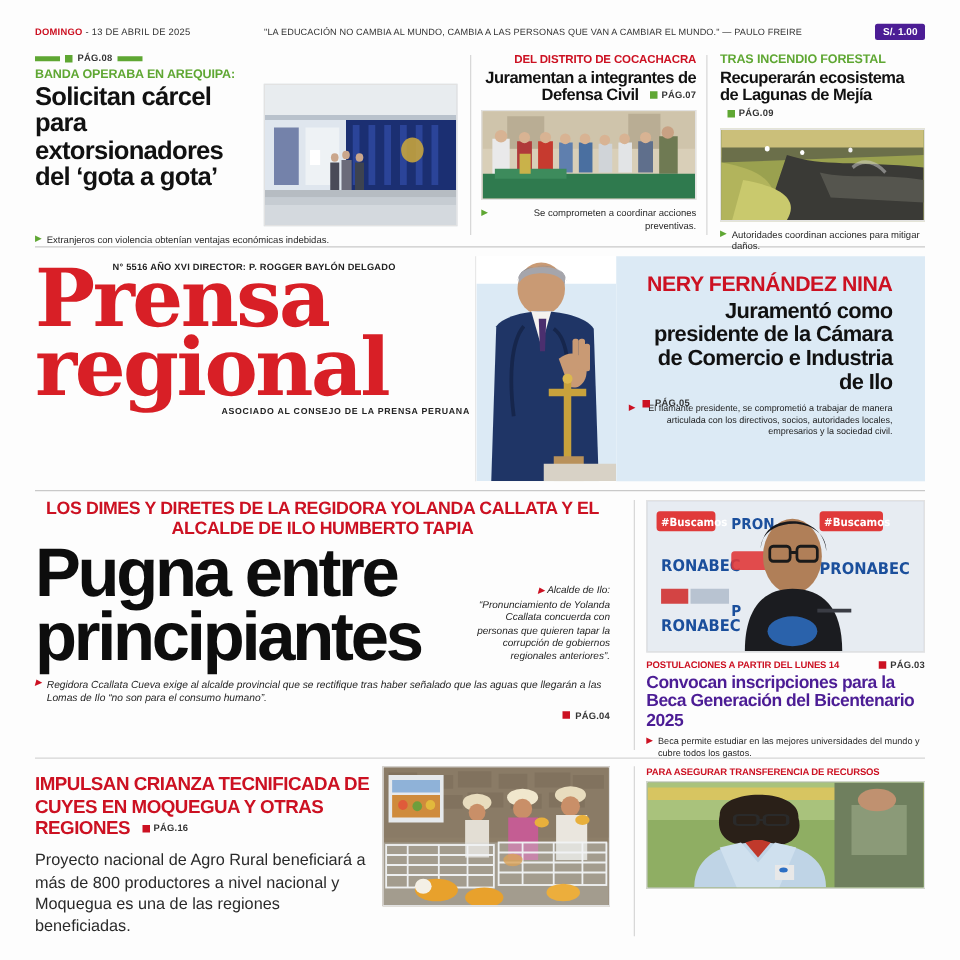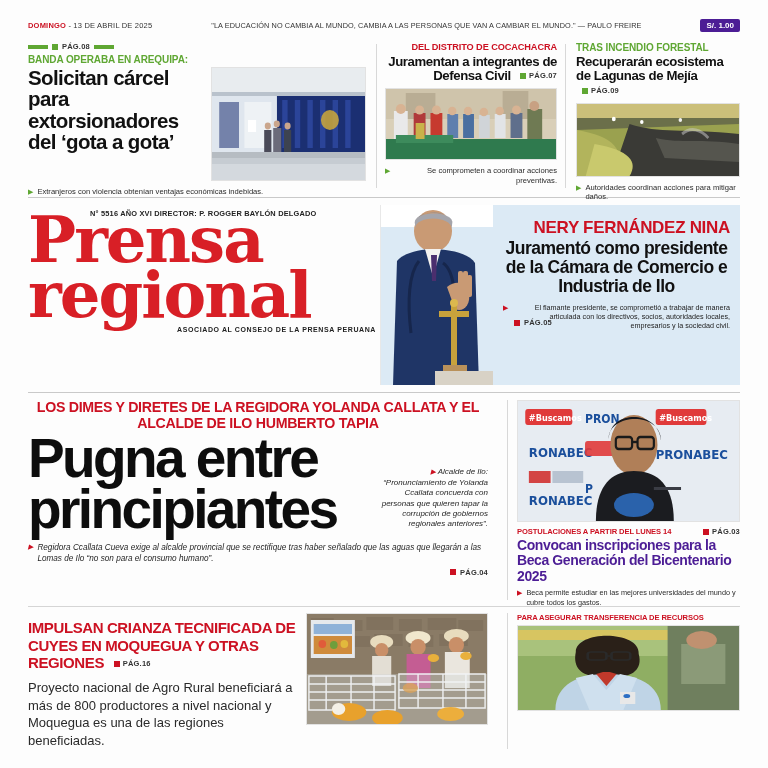--- a/index.html
+++ b/index.html
@@ -93,27 +93,27 @@
     font-size:64px;line-height:.8;letter-spacing:-2px;
   }
   .logo .l2{display:block;margin-top:4px;}
   .mh-foot{
     font-size:7px;font-weight:bold;letter-spacing:.6px;color:#222;
     text-align:right;margin-top:6px;padding-right:4px;
   }
   .mh-photo{
     width:112px;border-left:1px solid #e8e8e8;position:relative;overflow:hidden;background:#fff;
   }
-  .mh-right{flex:1;background:#dceaf5;position:relative;padding:14px 10px 8px 10px;box-sizing:border-box;}
+  .mh-right{flex:1;background:#dceaf5;position:relative;padding:14px 26px 8px 10px;box-sizing:border-box;}
   .nery-name{
     color:#cc1122;font-weight:bold;font-size:17px;text-align:right;
     letter-spacing:-.3px;line-height:1;margin-bottom:3px;
   }
   .nery-hl{
-    font-weight:bold;font-size:17.5px;text-align:center;line-height:1.08;
+    font-weight:bold;font-size:17.5px;text-align:right;line-height:1.08;
     letter-spacing:-.5px;color:#111;
   }
   .nery-pag{
     position:absolute;left:21px;bottom:58px;display:flex;align-items:center;gap:4px;
   }
   .nery-deck{
     font-size:7.2px;color:#222;line-height:1.3;text-align:right;margin-top:7px;
     display:flex;gap:4px;justify-content:flex-end;
   }
 

